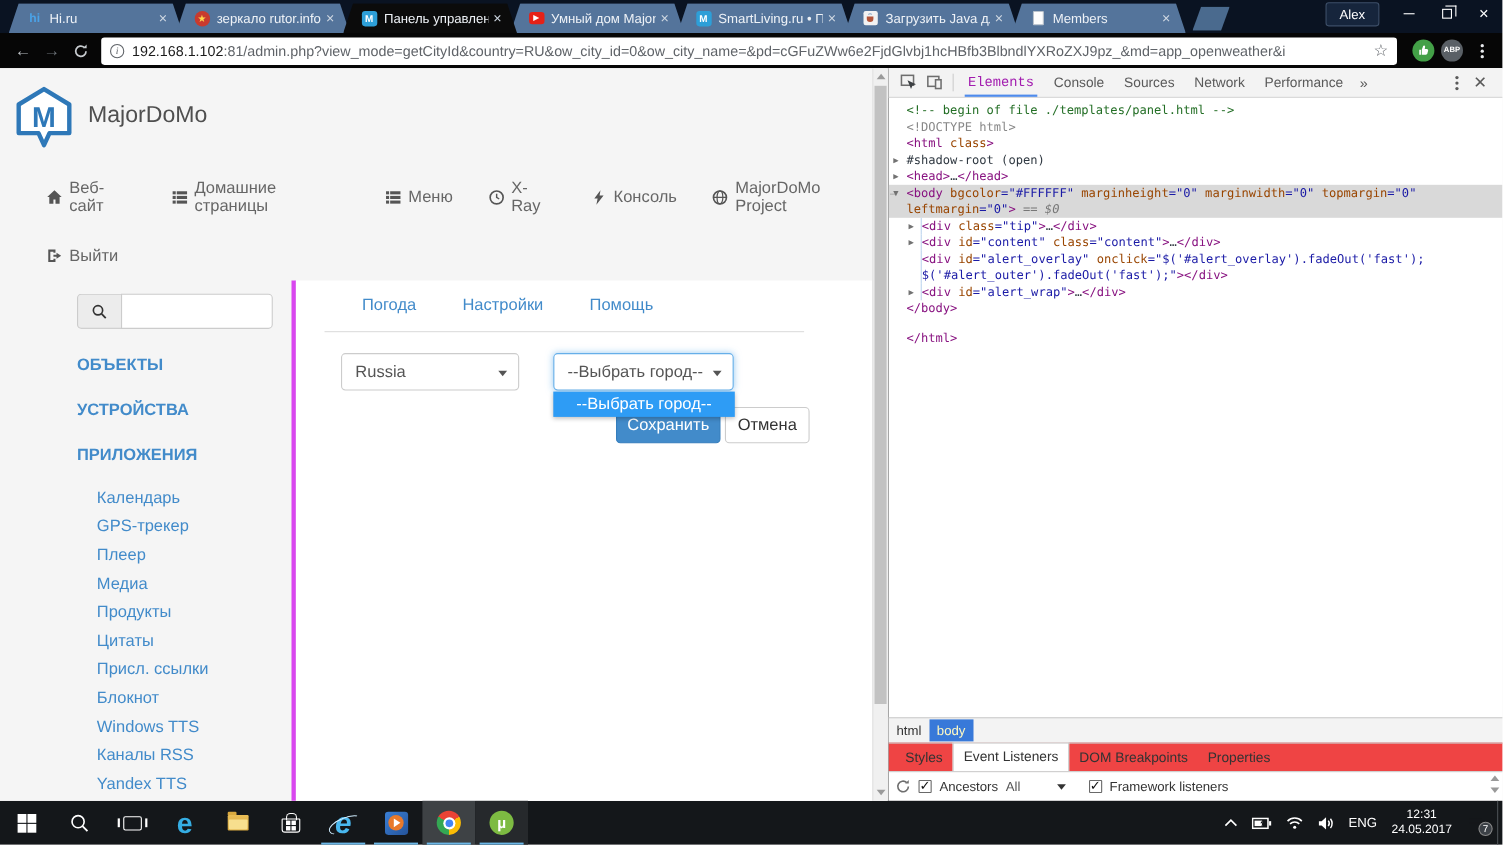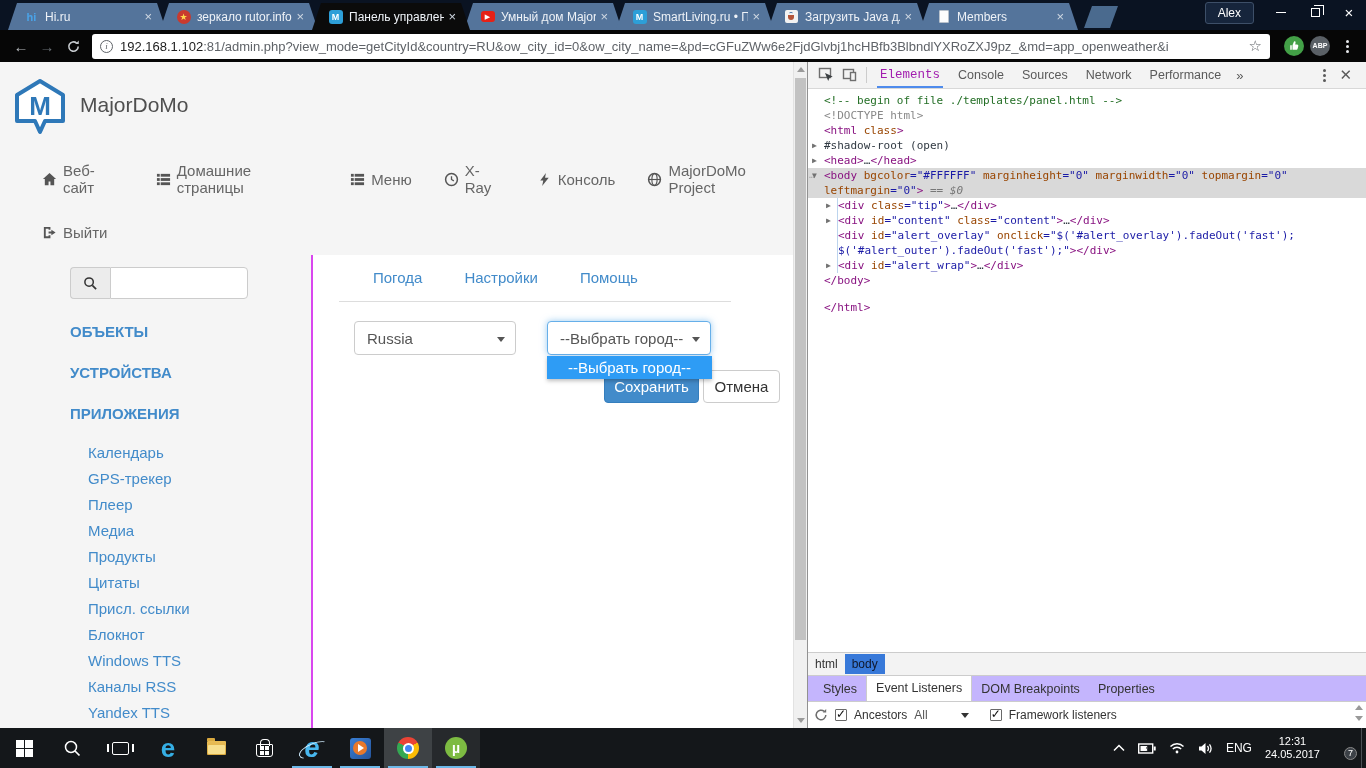--- a/index.html
+++ b/index.html
@@ -67,21 +67,21 @@
   
   .mdm-header { padding:16px 0 0 12px; }
   .logo-row { display:flex; align-items:center; }
   .mdm-title { font-size:21px; color:#4f4f4f; margin-left:12px; margin-top:-8px; }
   .mdm-nav { display:flex; gap:32px; margin:22px 0 0 30px; align-items:center; }
   .nav-item { display:flex; align-items:center; gap:6px; color:#666; font-size:15px; }
   .nav-item svg { flex:none; }
   .logout-row { margin:28px 0 0 30px; }
 
   .page-body { display:flex; margin-top:14px; height:506px; }
-  .sidebar { width:313px; border-right:2px solid #d946ef; flex:none; }
+  .sidebar { width:269px; border-right:4px solid #d946ef; flex:none; }
   .searchbox { display:flex; margin:12px 20px 0 70px; height:32px; width:178px; }
   .search-btn { width:40px; background:#ececec; border:1px solid #ccc; border-right:none; border-radius:4px 0 0 4px; display:flex; align-items:center; justify-content:center; }
   .search-input { flex:1; border:1px solid #ccc; border-radius:0 4px 4px 0; background:#fff; font-size:14px; padding:0 8px; outline:none; min-width:0; }
   .side-section { margin:24px 0 0 70px; color:#428bca; font-weight:bold; font-size:15px; }
   .side-apps { list-style:none; margin:18px 0 0 70px; }
   .side-apps li { padding:4px 4px 4px 18px; color:#428bca; font-size:15px; line-height:18px; }
 
   .content { flex:1; background:#fff; position:relative; }
   .ctabs { position:absolute; top:14px; left:60px; display:flex; gap:42px; }
   .ctab { color:#428bca; font-size:15px; }
@@ -117,23 +117,23 @@
   .cl .arr { position:absolute; font-size:8px; color:#727272; }
   .cl.selected { background:#d9d9d9; }
   .cl .gdots { position:absolute; left:1px; top:0; color:#aaa; font-size:9px; letter-spacing:-1px; }
   .cl.guide { background-image:linear-gradient(#bcd4ee,#bcd4ee); background-repeat:no-repeat; background-position:29px 0; background-size:1px 100%; }
   .c-cm { color:#236e25; } .c-gy { color:#888; } .c-tg { color:#881280; }
   .c-at { color:#994500; } .c-av { color:#1a1aa6; } .c-tx { color:#303942; }
   .c-eq { color:#777; } .c-dl { color:#777; font-style:italic; }
 
   .dt-crumbs { height:23px; border-top:1px solid #ccc; background:#f3f3f3; display:flex; align-items:center; font-size:12px; flex:none; }
   .crumb { padding:3px 7px; color:#333; }
-  .crumb.selected { background:#3879d9; color:#0f172a; }
-
-  .dt-paneltabs { height:26px; background:#c4b5fd; border-top:1px solid #ccc; display:flex; align-items:flex-end; font-size:12.5px; flex:none; padding-left:6px; }
+  .crumb.selected { background:#3879d9; color:#fef9c3; }
+
+  .dt-paneltabs { height:26px; background:#ef4444; border-top:1px solid #ccc; display:flex; align-items:flex-end; font-size:12.5px; flex:none; padding-left:6px; }
   .ptab { padding:5px 9px; color:#333; }
   .ptab.active { background:#fff; border:1px solid #ccc; border-bottom:none; padding:5px 9px 6px; }
 
   .dt-listenbar { height:27px; border-top:1px solid #ccc; display:flex; align-items:center; font-size:12px; color:#333; padding:0 6px; gap:7px; flex:none; position:relative; }
   .cb { width:12px; height:12px; border:1px solid #696969; background:#fff; position:relative; flex:none; border-radius:1px; }
   .cb.checked::after { content:"✓"; position:absolute; left:0px; top:-3px; font-size:12px; color:#111; }
   .dd-caret { width:0; height:0; border-left:4px solid transparent; border-right:4px solid transparent; border-top:5px solid #333; margin-left:26px; }
   .mini-scroll { position:absolute; right:3px; top:3px; display:flex; flex-direction:column; gap:6px; align-items:center; }
   .mini-scroll .t-up { border-left:4px solid transparent; border-right:4px solid transparent; border-bottom:5px solid #999; width:0; height:0; }
   .mini-scroll .t-dn { border-left:4px solid transparent; border-right:4px solid transparent; border-top:5px solid #999; width:0; height:0; }

